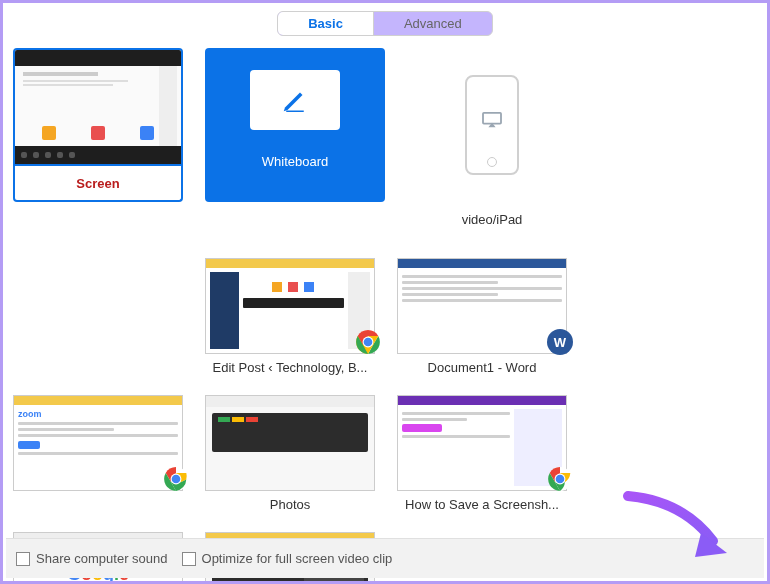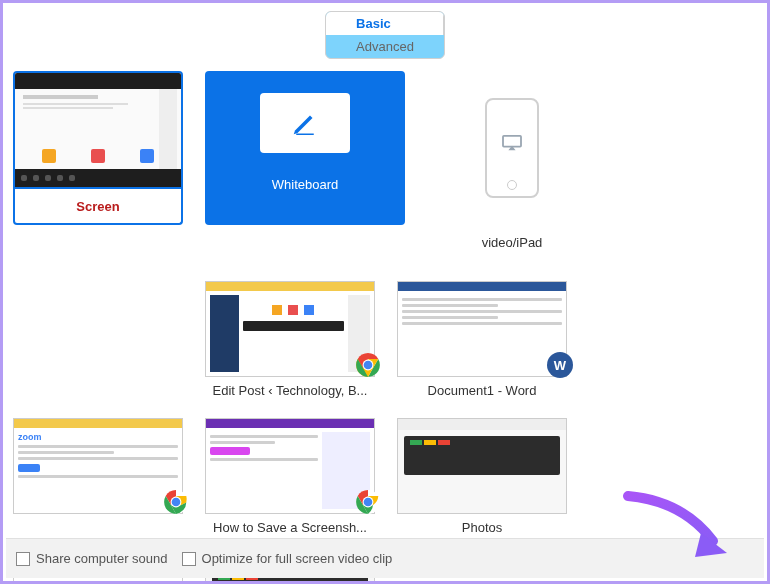--- a/index.html
+++ b/index.html
@@ -14,25 +14,24 @@
   }
 
   
   .tabs {
     display: flex;
     justify-content: center;
     margin-top: 8px;
   }
   .tabstrip {
     display: flex;
-    background: #7dd3fc;
+    background: #c4b5fd;
     border: 1px solid #d0d0d0;
     border-radius: 6px;
     overflow: hidden;
-    flex-direction: column;
   }
   .tab {
     padding: 4px 30px;
     font-size: 13px;
     color: #666;
     cursor: pointer;
   }
   .tab.active { background: #fff; color: #0b72e7; font-weight: 600; border-right: 1px solid #d0d0d0;}
 
   
@@ -219,21 +218,21 @@
           <span></span>
           <span></span>
           <span></span>
         </div>
     </div>
     <div class="label-wrap">
         <div class="label" style="color:#b91c1c;font-weight:600">Screen</div>
       </div>
   </div>
 
-  <div class="tile toprow whiteboard-tile" style="width:200px">
+  <div class="tile toprow whiteboard-tile" style="width:180px">
     <div class="full">
       <div class="card-inner">
         <svg width="30" height="30" viewBox="0 0 24 24" fill="none">
           <path d="M3 21l3-1 12-12-2-2L4 18l-1 3z" fill="#0b72e7"></path>
           <path d="M5 21h14" stroke="#0b72e7" stroke-width="1.2"></path>
         </svg>
       </div>
       <div class="label">Whiteboard</div>
     </div>
   </div>
@@ -327,20 +326,36 @@
           <path d="M5 13a22 22 0 0 0 19 33l-9-16z" fill="#34a853" opacity="0"></path>
           <path d="M5 13A22 22 0 0 0 24 46l-9-16z" fill="#34a853"></path>
           <circle cx="24" cy="24" r="10" fill="#fff"></circle>
           <circle cx="24" cy="24" r="8" fill="#4285f4"></circle>
         </svg>
     </span>
   </div>
 
   <div class="tile">
     <div class="thumb">
+      <div style="height:12%;background:#eee"></div>
+      <div style="height:88%;background:#f7f7f7;padding:6px">
+        <div style="height:55%;background:#2c2c2c;border-radius:2px;position:relative">
+          <div style="position:absolute;left:6px;top:4px;width:40px;height:5px;display:flex;gap:2px">
+            <span style="flex:1;background:#34a853"></span>
+              <span style="flex:1;background:#fbbc05"></span>
+              <span style="flex:1;background:#ea4335"></span>
+          </div>
+        </div>
+      </div>
+    </div>
+    <div class="label">Photos</div>
+  </div>
+
+  <div class="tile">
+    <div class="thumb">
       <div class="mini-top p"></div>
       <div class="mini-body" style="display:flex;gap:4px">
         <div style="flex:1">
           <div class="mini-line"></div>
             <div class="mini-line sm"></div>
           <div style="width:40px;height:8px;background:#d946ef;border-radius:2px;margin:3px 0"></div>
           <div class="mini-line"></div>
         </div>
         <div style="width:30%;background:#eef"></div>
       </div>
@@ -354,36 +369,20 @@
           <path d="M5 13A22 22 0 0 0 24 46l-9-16z" fill="#34a853"></path>
           <circle cx="24" cy="24" r="10" fill="#fff"></circle>
           <circle cx="24" cy="24" r="8" fill="#4285f4"></circle>
         </svg>
     </span>
     <div class="label">How to Save a Screensh...</div>
   </div>
 
   <div class="tile">
     <div class="thumb">
-      <div style="height:12%;background:#eee"></div>
-      <div style="height:88%;background:#f7f7f7;padding:6px">
-        <div style="height:55%;background:#2c2c2c;border-radius:2px;position:relative">
-          <div style="position:absolute;left:6px;top:4px;width:40px;height:5px;display:flex;gap:2px">
-            <span style="flex:1;background:#34a853"></span>
-              <span style="flex:1;background:#fbbc05"></span>
-              <span style="flex:1;background:#ea4335"></span>
-          </div>
-        </div>
-      </div>
-    </div>
-    <div class="label">Photos</div>
-  </div>
-
-  <div class="tile">
-    <div class="thumb">
       <div class="mini-top" style="background:#eee"></div>
       <div class="mini-body">
         <div class="goog"><span>G</span><span>o</span><span>o</span><span>g</span><span>l</span><span>e</span></div>
 
       </div>
     </div>
 
   </div>
 
   <div class="tile">

